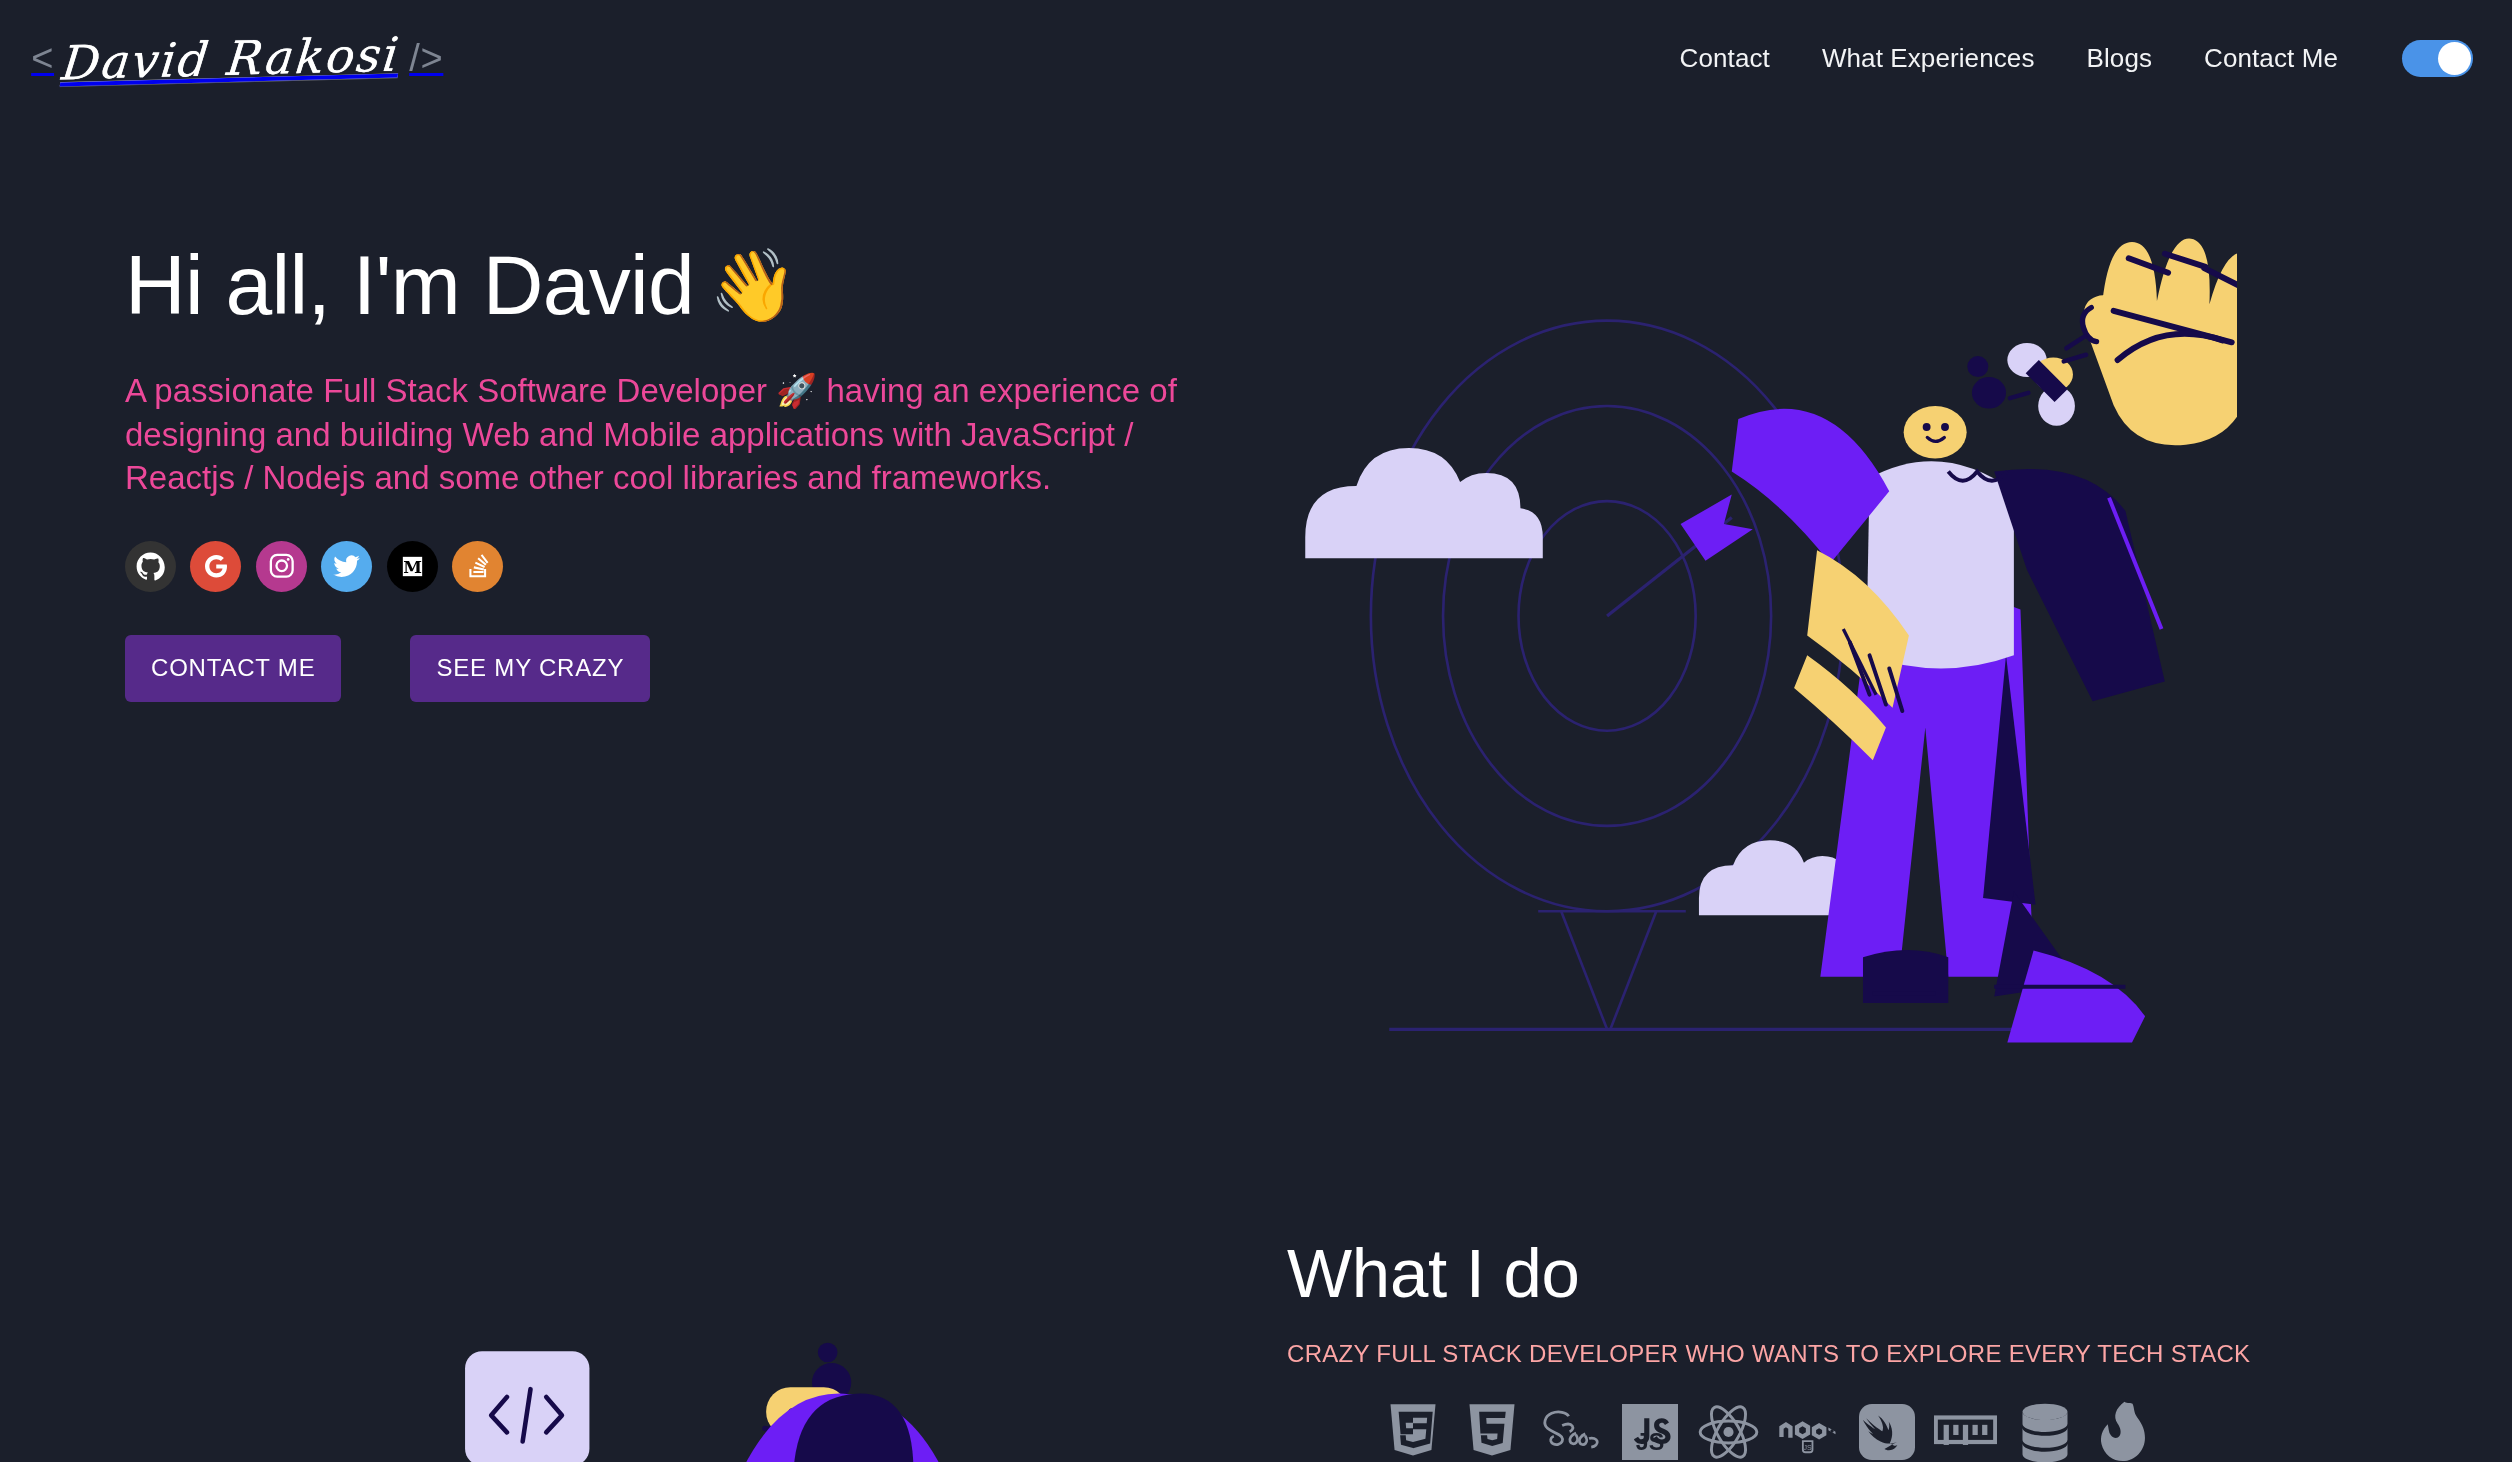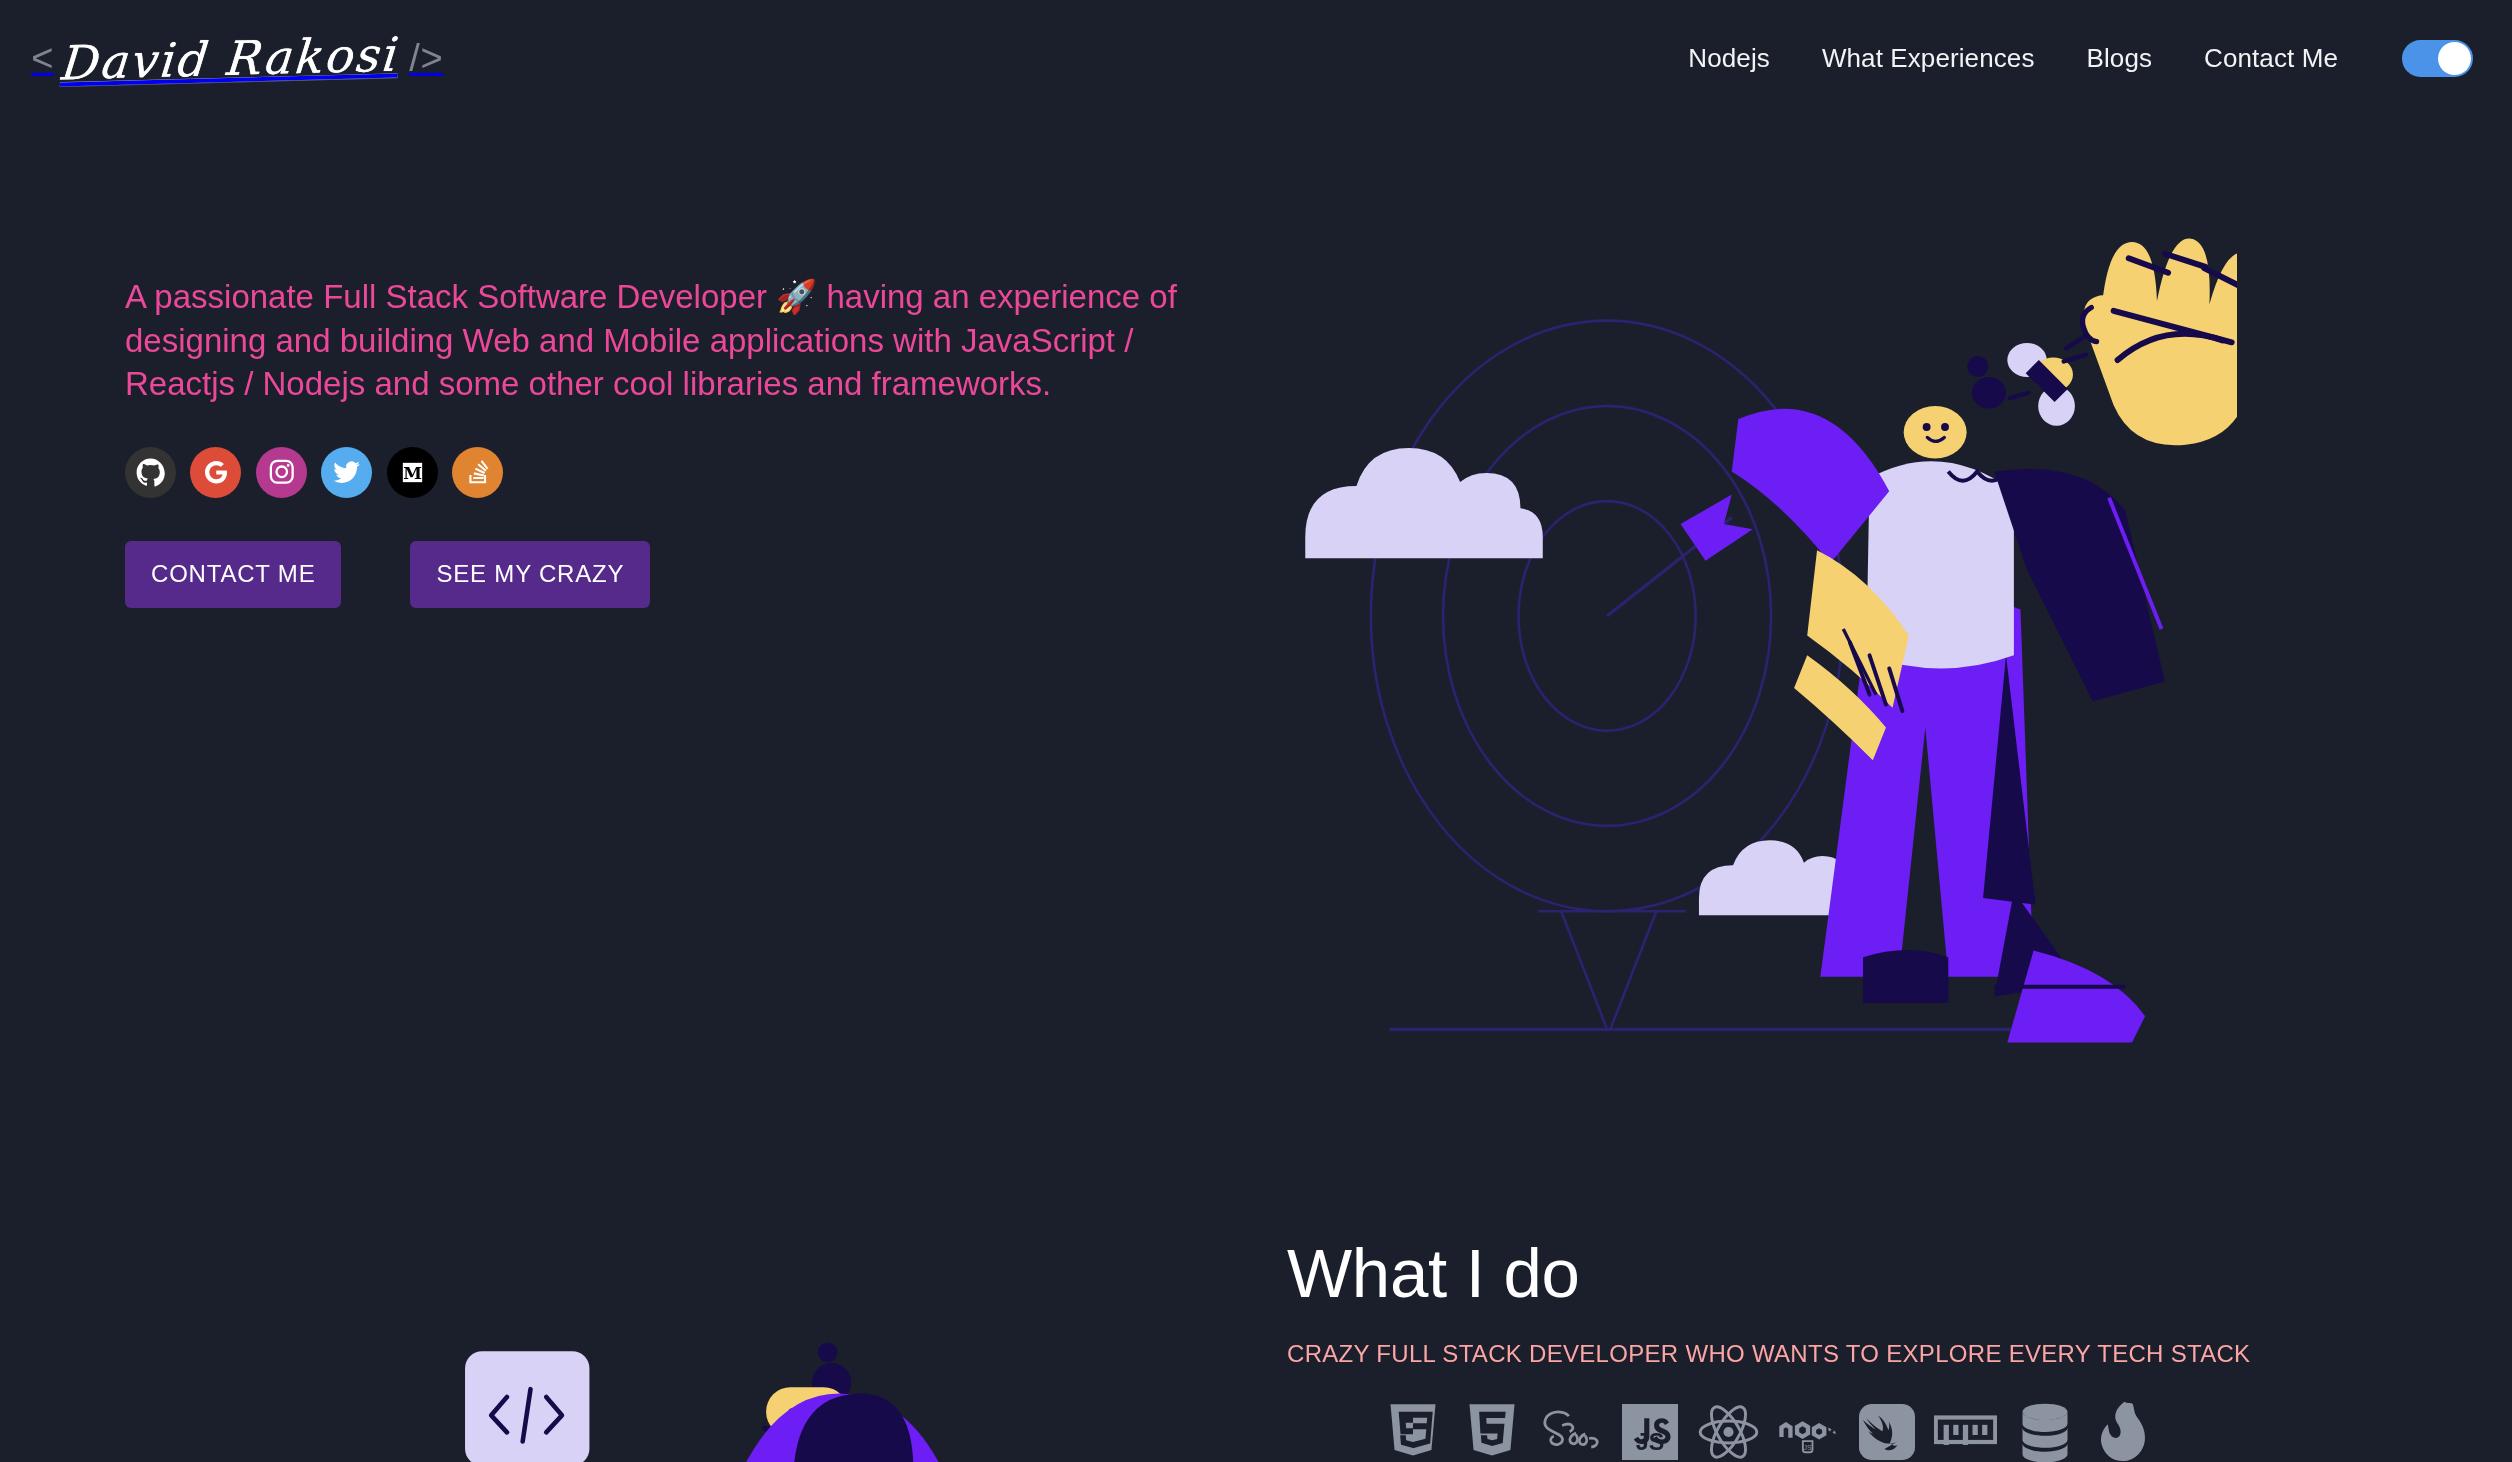--- a/index.html
+++ b/index.html
@@ -237,21 +237,21 @@
 
   <a class="logo-wrap" href="#">
     <span class="logo-bracket">&lt;</span>
     <span class="logo-sig">David Rakosi</span>
     <span class="logo-bracket">/&gt;</span>
   </a>
 
   <div class="nav-right">
     <ul class="nav-links">
       <li>
-        <a class="nav-link" href="#">Nodejs</a>
+        <a class="nav-link" href="#">Contact</a>
       </li>
       <li>
         <a class="nav-link" href="#">What Experiences</a>
       </li>
       <li>
         <a class="nav-link" href="#">Blogs</a>
       </li>
       <li>
         <a class="nav-link" href="#">Contact Me</a>
       </li>
@@ -260,20 +260,24 @@
     <div class="theme-toggle">
       <div class="knob"></div>
     </div>
   </div>
 </nav>
 
 <section class="hero">
 
   <div class="hero-left">
 
+    <h1 class="hero-title">
+      <span>Hi all, I'm David</span>
+      <span class="emoji">👋</span>
+    </h1>
 
     <p class="hero-desc">A passionate Full Stack Software Developer 🚀 having an experience of designing and building Web and Mobile applications with JavaScript / Reactjs / Nodejs and some other cool libraries and frameworks.</p>
 
     <div class="social-row">
 
       <a class="social-btn" href="#" style="background:#333333">
         <span>
           <svg width="29" height="29" viewBox="0 0 24 24" fill="#ffffff">
             <path d="M12 .5C5.7.5.5 5.7.5 12c0 5.1 3.3 9.4 7.8 10.9.6.1.8-.2.8-.6v-2c-3.2.7-3.9-1.5-3.9-1.5-.5-1.3-1.3-1.7-1.3-1.7-1-.7.1-.7.1-.7 1.1.1 1.7 1.2 1.7 1.2 1 1.8 2.7 1.3 3.4 1 .1-.8.4-1.3.7-1.6-2.6-.3-5.3-1.3-5.3-5.8 0-1.3.5-2.3 1.2-3.1-.1-.3-.5-1.5.1-3.1 0 0 1-.3 3.3 1.2a11.4 11.4 0 0 1 6 0C17.4 5.1 18.4 5.4 18.4 5.4c.6 1.6.2 2.8.1 3.1.8.8 1.2 1.8 1.2 3.1 0 4.5-2.7 5.5-5.3 5.8.4.4.8 1.1.8 2.2v3.3c0 .4.2.7.8.6 4.6-1.5 7.8-5.8 7.8-10.9C23.5 5.7 18.3.5 12 .5z"></path>
           </svg>

